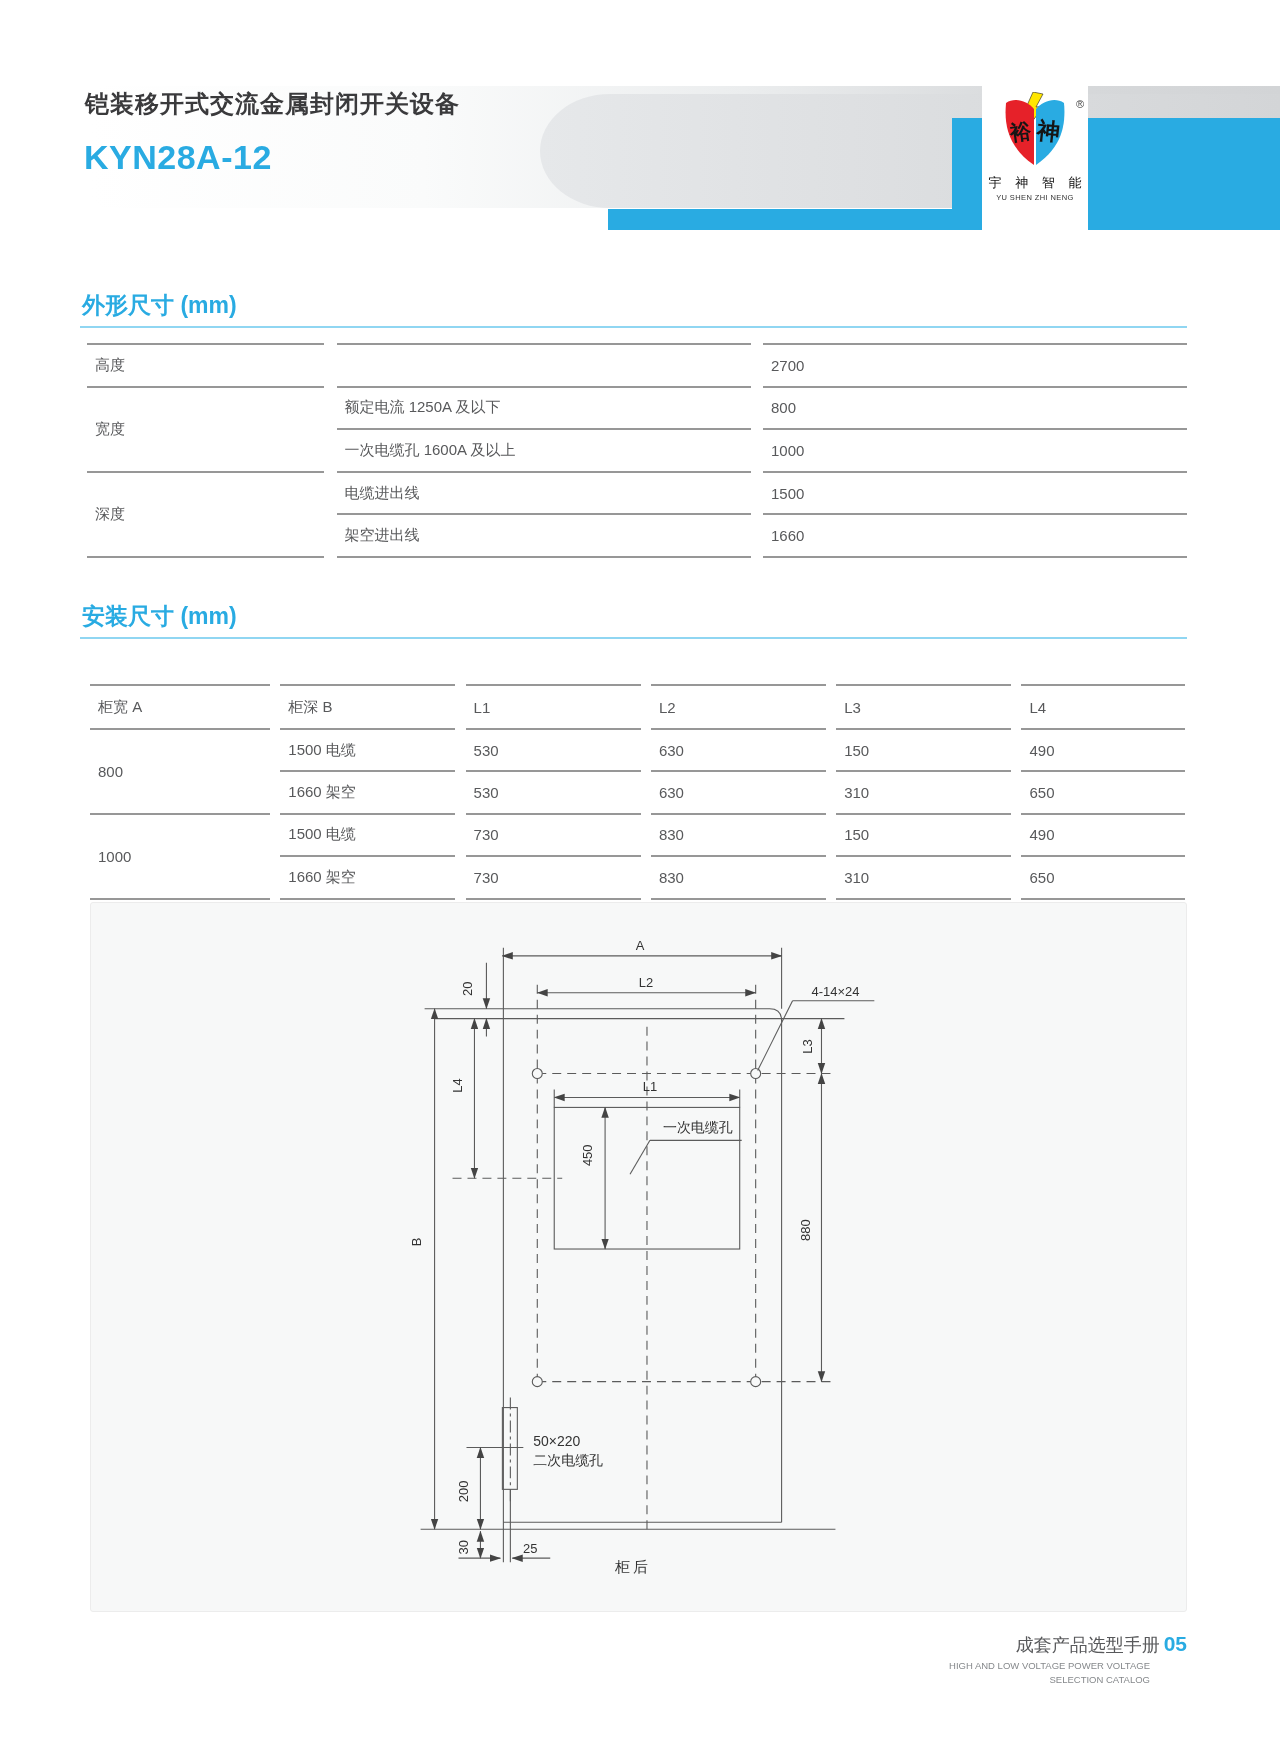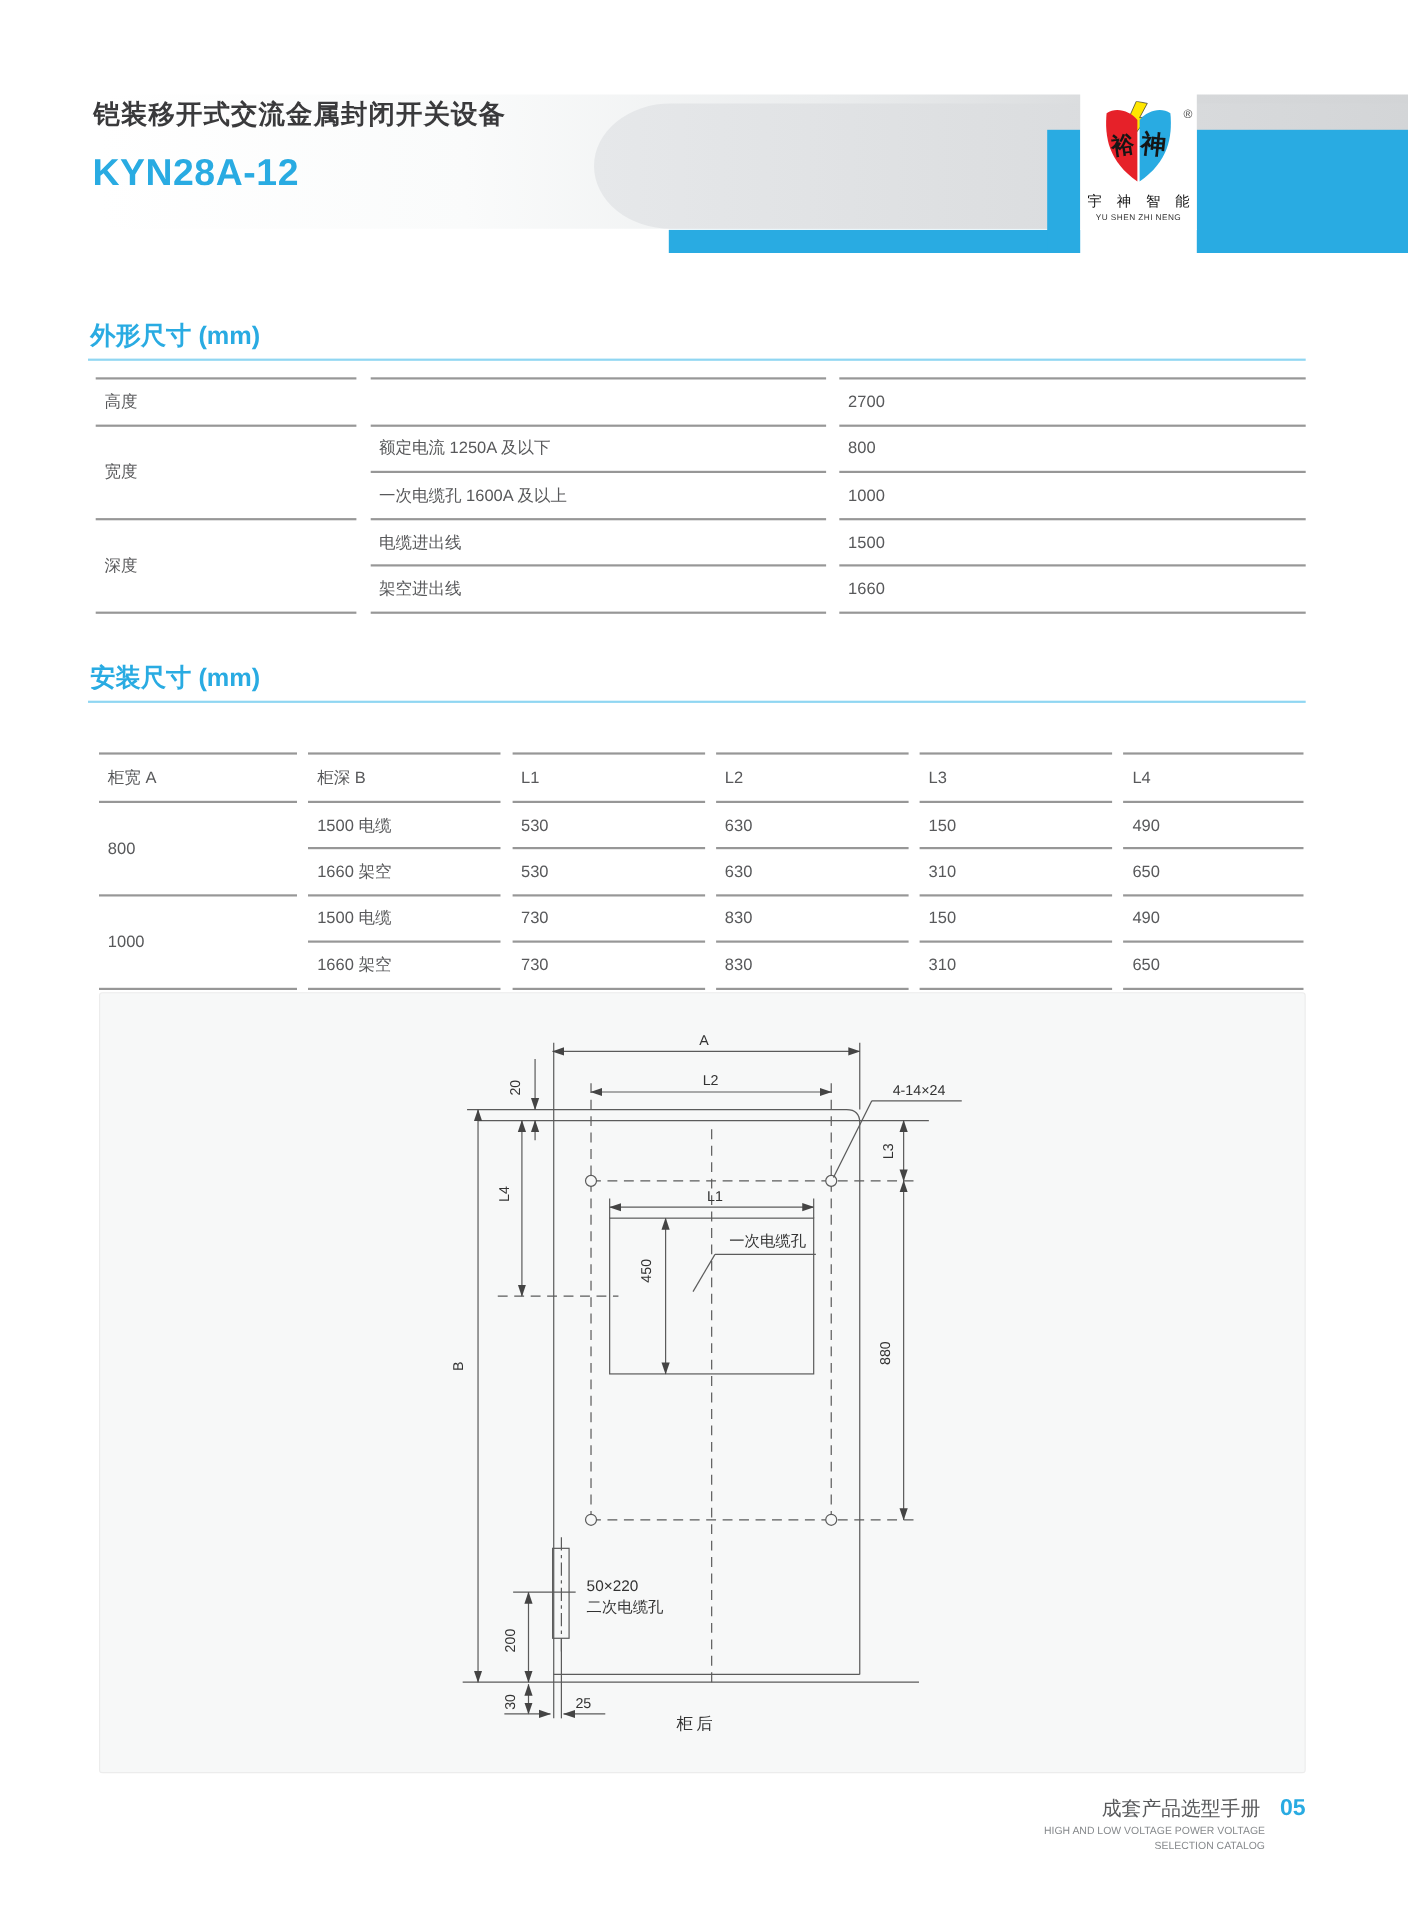--- a/index.html
+++ b/index.html
@@ -50,21 +50,21 @@
   .dwg-dash{stroke:#5b5b5b;stroke-width:1.1;fill:none;stroke-dasharray:9 6;}
   .dwg-dashdot{stroke:#5b5b5b;stroke-width:1.1;fill:none;stroke-dasharray:12 4 3 4;}
   .dwg-dim{stroke:#5b5b5b;stroke-width:1.1;fill:none;}
   .dwg-circ{stroke:#5b5b5b;stroke-width:1.1;fill:#f7f8f8;}
   .dwg-txt{fill:#333333;font-size:13px;font-family:"Liberation Sans","DejaVu Sans",sans-serif;}
   .dwg-txt-cn{fill:#333333;font-size:14px;font-family:"Liberation Sans","DejaVu Sans",sans-serif;}
   .dwg-txt-rear{fill:#333333;font-size:15px;letter-spacing:3px;font-family:"Liberation Sans","DejaVu Sans",sans-serif;}
   
   .footer{position:absolute;right:93px;top:1632px;text-align:right;}
   .footer .row1{font-size:18px;color:#58595b;}
-  .footer .page{font-size:21px;font-weight:bold;color:#29abe2;margin-left:18px;}
+  .footer .page{font-size:21px;font-weight:bold;color:#29abe2;margin-left:4px;}
   .footer .en{margin-top:2px;padding-right:37px;font-size:9.5px;line-height:1.5;color:#86898c;}
 </style>
 </head>
 <body>
 
 <div class="band1"></div>
 <div class="band2"></div>
 <div class="cyan-strip"></div>
 <div class="cyan-sliver"></div>
 <div class="cyan-block"></div>

